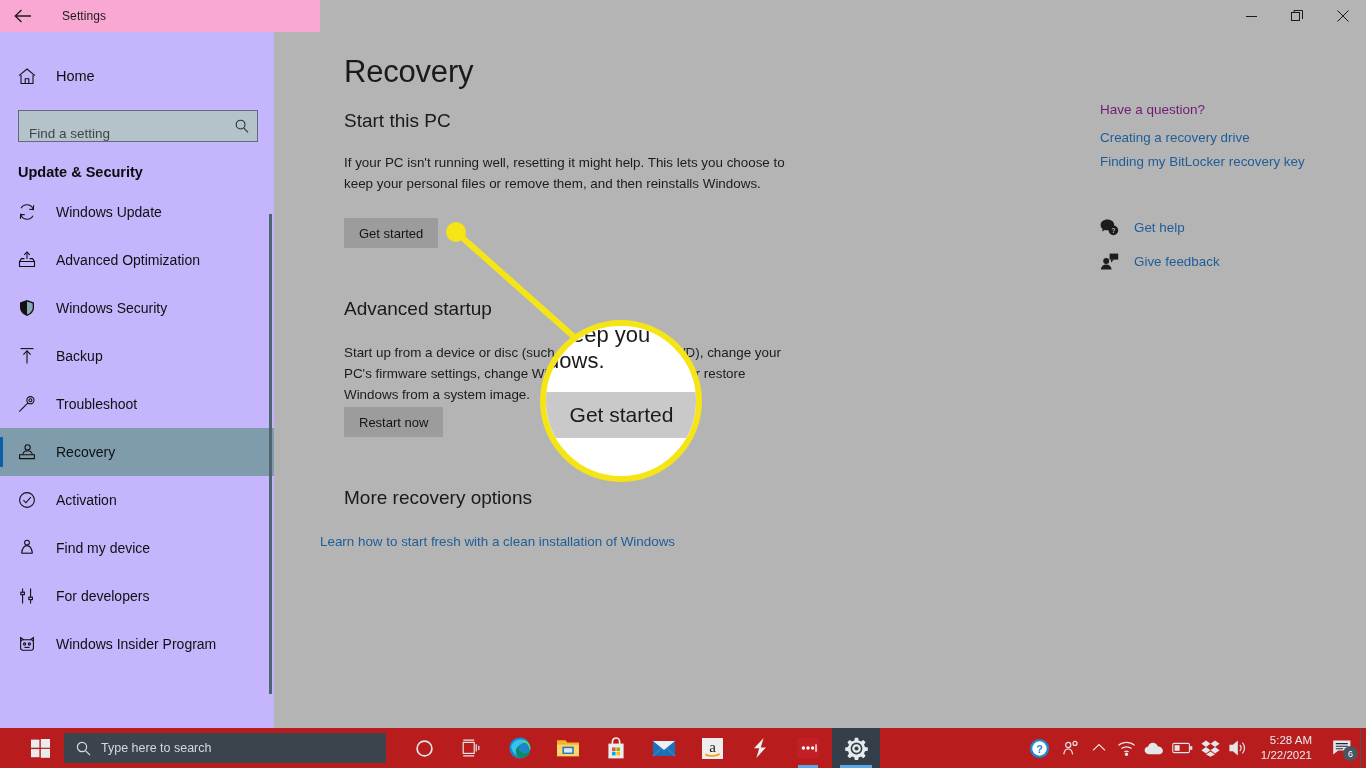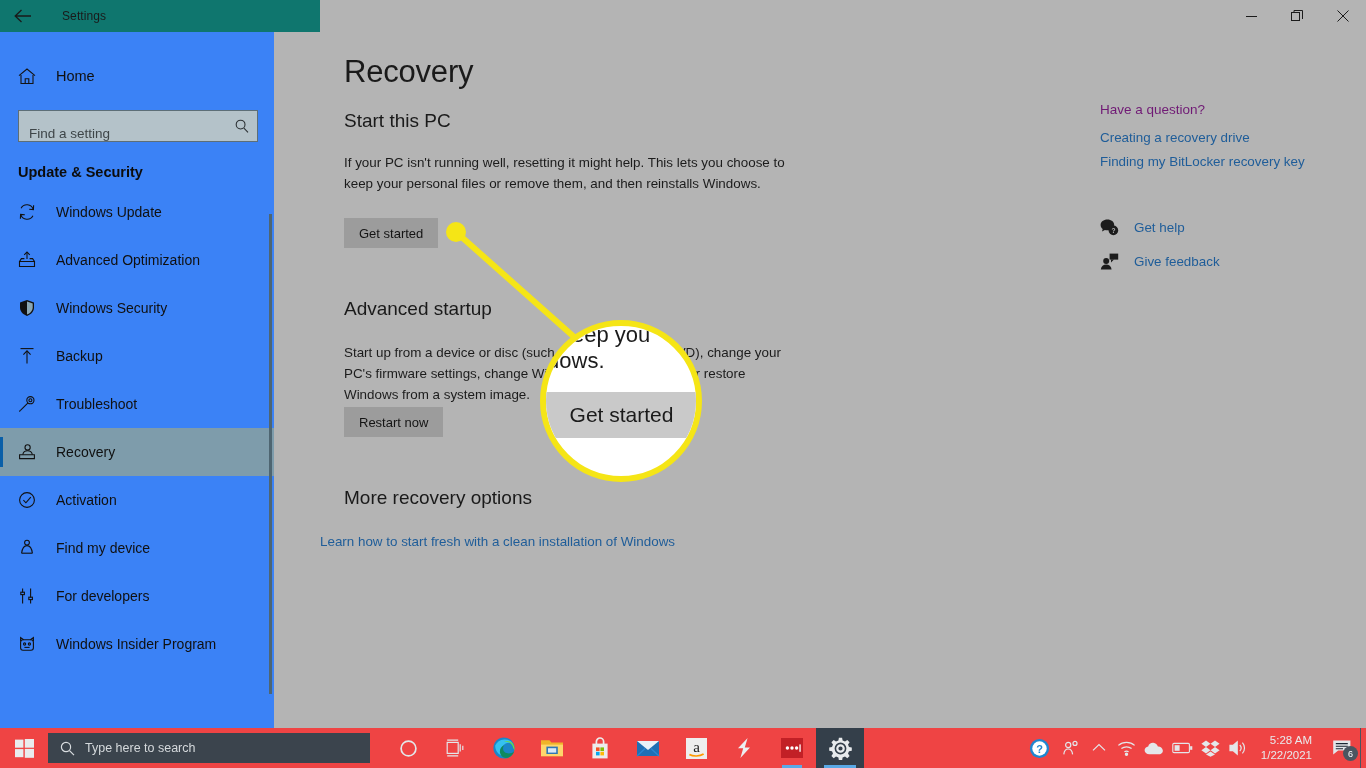--- a/index.html
+++ b/index.html
@@ -23,21 +23,21 @@
   }
 
   
   .titlebar {
     position: absolute; left: 0; top: 0;
     width: 1366px; height: 32px;
     display: flex; align-items: center;
   }
   .titlebar-left {
     width: 320px; height: 32px;
-    background: #0f766e;
+    background: #f9a8d4;
     display: flex; align-items: center;
   }
   .back-btn {
     width: 46px; height: 32px;
     display: flex; align-items: center; justify-content: center;
     color: #1a1a1a;
   }
   .back-btn svg { display:block; }
   .win-title {
     font-size: 12px; color: #1a1a1a;
@@ -53,21 +53,21 @@
     width: 46px; height: 32px;
     display: flex; align-items: center; justify-content: center;
     color: #1b1b1b;
   }
   .wbtn svg { display: block; }
 
   
   .sidebar {
     position: absolute; left: 0; top: 32px;
     width: 274px; height: 696px;
-    background: #3b82f6;
+    background: #c4b5fd;
   }
   .home-row {
     display: flex; align-items: center;
     height: 40px;
     margin: 24px 0 0 0;
     padding-left: 18px;
   }
   .home-row .ico { width: 26px; color: #141414; display:flex; align-items:center; }
   .home-row .lbl { font-size: 14.5px; color: #101010; margin-left: 12px; }
 
@@ -218,22 +218,22 @@
     width: 175px; height: 46px;
     background: #c9c9c9;
     display: flex; align-items: center; justify-content: center;
     font-size: 21px; color: #1b1b1b;
   }
 
   
   .taskbar {
     position: absolute; left: 0; bottom: 0;
     width: 1366px; height: 40px;
-    background: #ef4444;
-    display: flex; align-items: center;
+    background: #b91c1c;
+    display: flex; align-items: center; padding-left: 16px;
   }
   .start-btn {
     width: 48px; height: 40px;
     display: flex; align-items: center; justify-content: center;
   }
   .tb-search {
     width: 322px; height: 30px;
     background: #3b444d;
     display: flex; align-items: center;
     margin-left: 0px;

